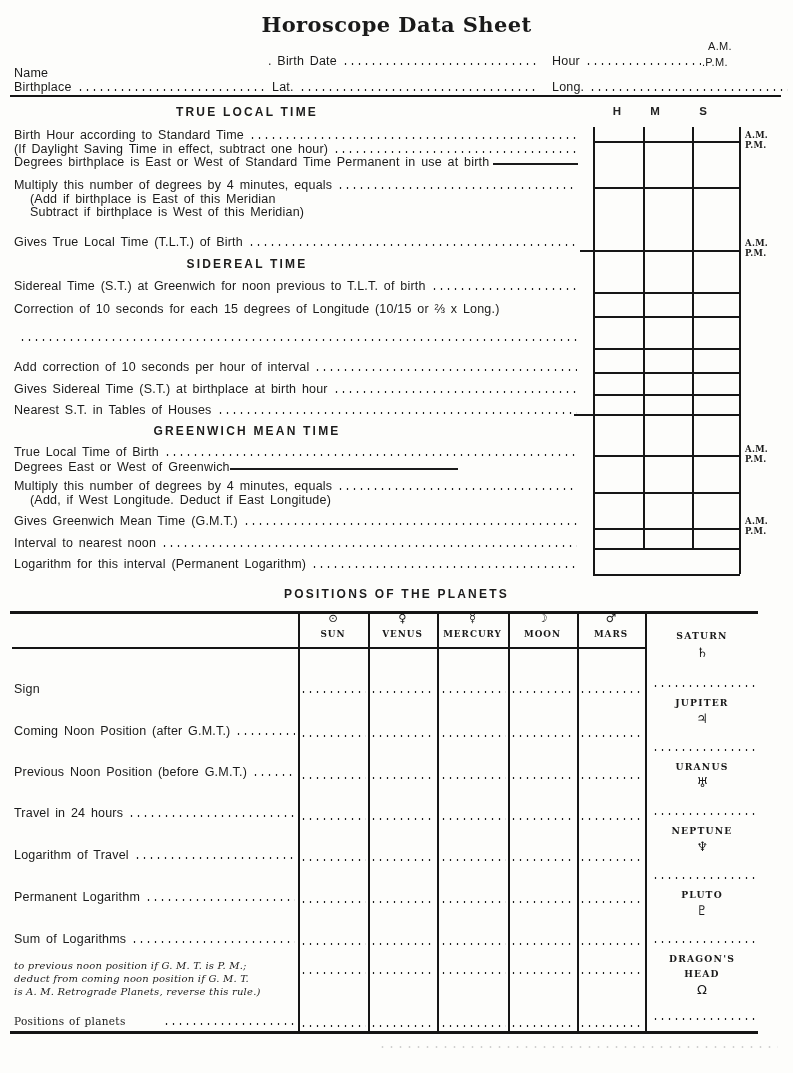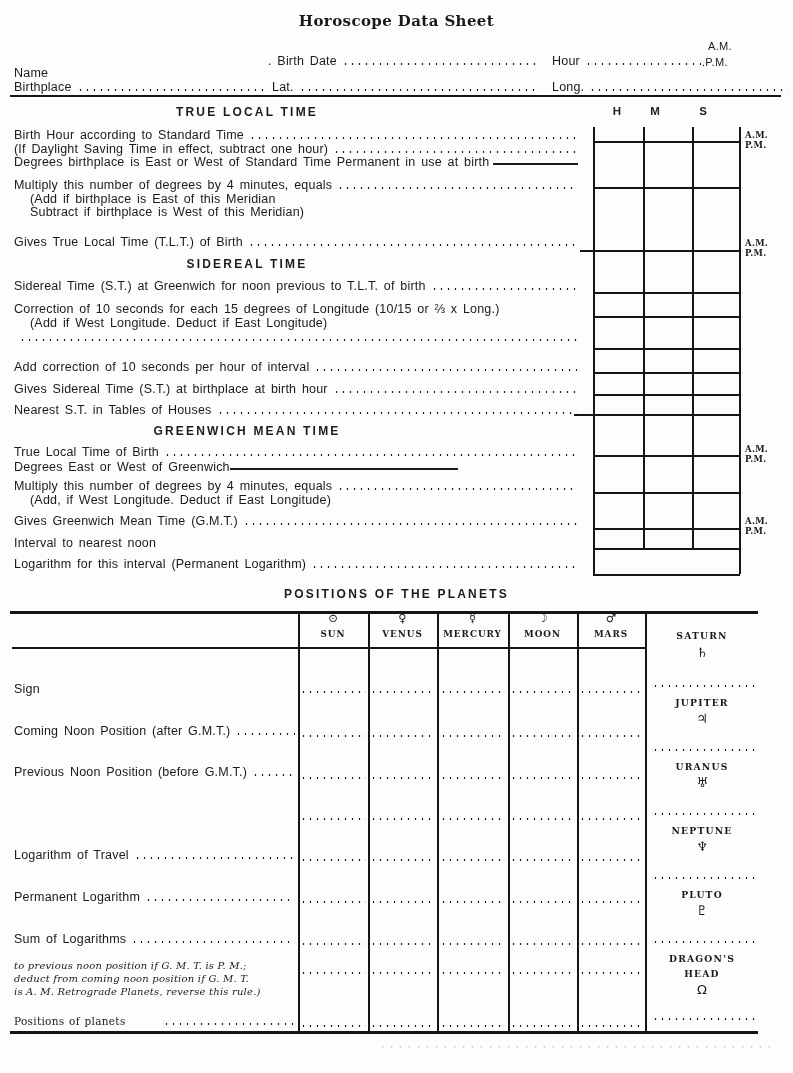--- a/index.html
+++ b/index.html
@@ -1,19 +1,19 @@
 <!DOCTYPE html>
 <html><head>
 <meta charset="utf-8">
 <style>
   html,body{margin:0;padding:0;background:#e8e8e8;}
   #page{position:relative;width:793px;height:1073px;background:#fdfdfb;margin:0 auto;
         font-family:"Liberation Sans",sans-serif;color:#1a1a1a;overflow:hidden;}
   .title{position:absolute;top:12px;left:0;width:793px;text-align:center;
-         font-family:"DejaVu Serif",serif;font-weight:bold;font-size:15px;letter-spacing:.4px;}
+         font-family:"DejaVu Serif",serif;font-weight:bold;font-size:21px;letter-spacing:.4px;}
   .sechead{position:absolute;left:0;width:494px;text-align:center;font-size:12px;
            letter-spacing:2.2px;font-weight:bold;color:#1c1c1c;}
   .row{position:absolute;display:flex;font-size:12.5px;line-height:13px;
        letter-spacing:.2px;word-spacing:2px;}
   .row .lbl{white-space:nowrap;}
   .dots{flex:1;align-self:flex-end;height:2.2px;margin:0 1px 3px 5px;
         background-image:radial-gradient(circle,#1c1c1c 1.05px,transparent 1.15px);
         background-size:7px 2.2px;background-repeat:repeat-x;background-position:left center;}
   .solid{flex:1;align-self:flex-end;height:1.9px;background:#1b1b1b;margin:0 0 4px 4px;}
   .dseg{position:absolute;height:2.2px;
@@ -106,23 +106,20 @@
   </div>
 
   <div class="sechead" style="top:257px;">SIDEREAL TIME</div>
   <div class="row" style="top:280px;left:14px;right:215px;">
     <span class="lbl">Sidereal Time (S.T.) at Greenwich for noon previous to T.L.T. of birth</span>
       <span class="dots"></span>
   </div>
   <div class="row" style="top:303px;left:14px;right:213px;">
     <span class="lbl">Correction of 10 seconds for each 15 degrees of Longitude (10/15 or ⅔ x Long.)</span>
   </div>
-  <div class="row" style="top:317px;left:30px;">
-    <span class="lbl">(Add if West Longitude. Deduct if East Longitude)</span>
-  </div>
   <div class="row" style="top:339px;left:14px;right:215px;">
       <span class="dots"></span>
   </div>
   <div class="row" style="top:361px;left:14px;right:215px;">
     <span class="lbl">Add correction of 10 seconds per hour of interval</span>
       <span class="dots"></span>
   </div>
   <div class="row" style="top:383px;left:14px;right:215px;">
     <span class="lbl">Gives Sidereal Time (S.T.) at birthplace at birth hour</span>
       <span class="dots"></span>
@@ -145,21 +142,21 @@
     <span class="lbl">Multiply this number of degrees by 4 minutes,  equals</span>
       <span class="dots"></span>
   </div>
   <div class="row" style="top:494px;left:30px;">
     <span class="lbl">(Add, if West Longitude. Deduct if East Longitude)</span>
   </div>
   <div class="row" style="top:515px;left:14px;right:215px;">
     <span class="lbl">Gives Greenwich Mean Time (G.M.T.)</span>
       <span class="dots"></span>
   </div>
-  <div class="row" style="top:537px;left:14px;right:215px;flex-direction:column;">
+  <div class="row" style="top:537px;left:14px;right:215px;">
     <span class="lbl">Interval to nearest noon</span>
       <span class="dots"></span>
   </div>
   <div class="row" style="top:558px;left:14px;right:215px;">
     <span class="lbl">Logarithm for this interval (Permanent Logarithm)</span>
       <span class="dots"></span>
   </div>
 
   <span class="hms" style="top:105px;left:609px;">H</span>
   <span class="hms" style="top:105px;left:647px;">M</span>
@@ -243,20 +240,24 @@
       <span class="dots"></span>
   </div>
   <div class="row" style="top:725px;left:14px;width:282px;">
     <span class="lbl">Coming Noon Position (after G.M.T.)</span>
       <span class="dots"></span>
   </div>
   <div class="row" style="top:766px;left:14px;width:282px;">
     <span class="lbl">Previous Noon Position (before G.M.T.)</span>
       <span class="dots"></span>
   </div>
+  <div class="row" style="top:807px;left:14px;width:282px;">
+    <span class="lbl">Travel in 24 hours</span>
+      <span class="dots"></span>
+  </div>
   <div class="row" style="top:849px;left:14px;width:282px;">
     <span class="lbl">Logarithm of Travel</span>
       <span class="dots"></span>
   </div>
   <div class="row" style="top:891px;left:14px;width:282px;">
     <span class="lbl">Permanent Logarithm</span>
       <span class="dots"></span>
   </div>
   <div class="row" style="top:933px;left:14px;width:282px;">
     <span class="lbl">Sum of Logarithms</span>

